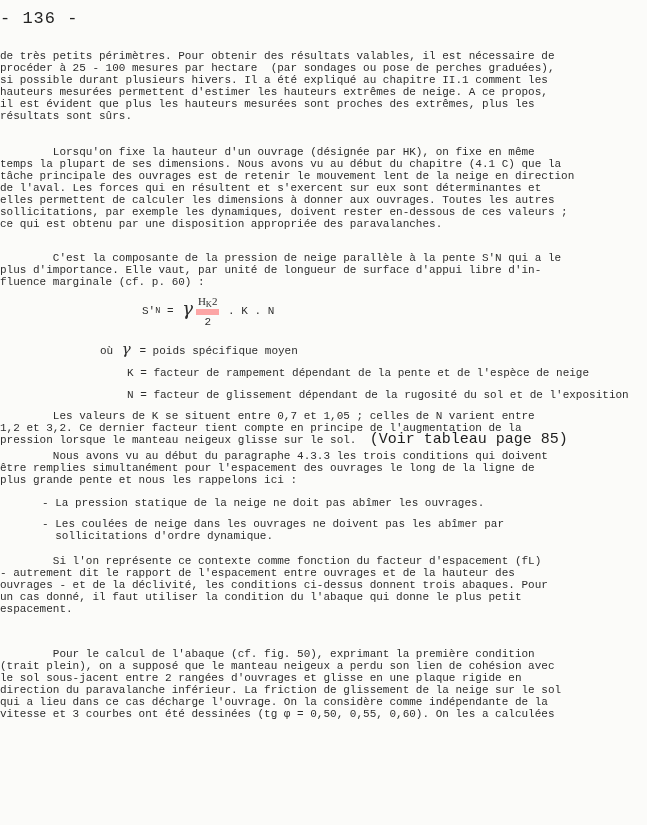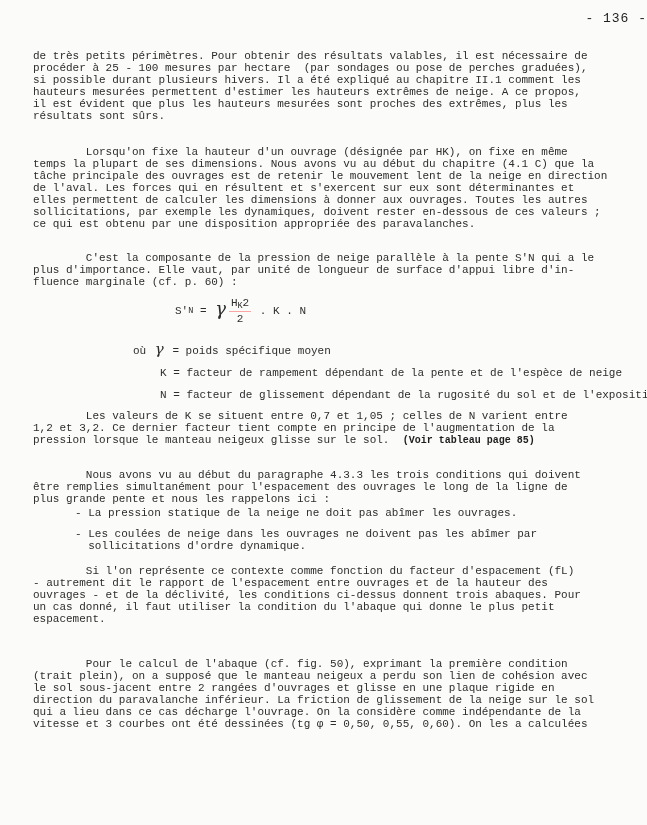--- a/index.html
+++ b/index.html
@@ -6,59 +6,59 @@
   body{
     width:647px;height:825px;
     background:#fbfbf9;
     font-family:"Liberation Mono","DejaVu Sans Mono",monospace;
     font-size:11px;line-height:12px;color:#2d2d2d;
     overflow:hidden;
     -webkit-font-smoothing:antialiased;
   }
   .page{position:relative;width:647px;height:825px;}
   .page-number{
-    padding-top:13px;text-align:right;
-    font-size:13px;letter-spacing:1px;color:#222;
+    padding-top:13px;text-align:left;
+    font-size:17px;letter-spacing:1px;color:#222;
     white-space:pre;
   }
-  .content{padding-left:33px;padding-right:14px;}
+  .content{padding-right:14px;}
   .para{white-space:pre;margin:0;}
   .p1{margin-top:25px;}
   .p2{margin-top:24px;}
   .p3{margin-top:22px;}
   .p4{margin-top:4px;}
-  .p5{margin-top:22px;}
+  .p5{margin-top:4px;}
   .p6{margin-top:13px;}
   .p7{margin-top:33px;}
-  .note{font-weight:bold;font-size:10px;color:#1d1d1d;}
+  .note{font-weight:normal;font-size:15px;color:#1d1d1d;}
   
   .formula{
     margin-top:7px;margin-left:142px;
     display:flex;align-items:center;
     white-space:pre;color:#2d2d2d;height:32px;
   }
   .formula sub,.sub{font-size:8.5px;line-height:8px;vertical-align:-2px;}
   .gamma{
     font-family:"DejaVu Serif",serif;font-style:italic;
     font-size:18px;line-height:14px;margin:0 1px 4px 2px;
   }
   .gamma-small{
     font-family:"DejaVu Serif",serif;font-style:italic;
     font-size:15px;line-height:12px;margin:0 2px;
   }
   .frac{display:inline-flex;flex-direction:column;align-items:center;margin:0 2px;}
-  .frac .num{border-bottom:1px solid #fca5a5;padding:0 2px 1px 2px;}
+  .frac .num{border-bottom:6px solid #fca5a5;padding:0 2px 1px 2px;font-family:Liberation Serif, serif;}
   .frac .den{padding-top:1px;}
   
   .defs{margin-top:13px;}
   .def-line{white-space:pre;line-height:22px;height:22px;}
   .def-ou{padding-left:100px;}
   .def-kn{padding-left:127px;}
   
-  .bullets{margin-top:2px;padding-left:42px;}
+  .bullets{margin-top:11px;padding-left:42px;}
   .bullet{white-space:pre;margin-bottom:9px;}
   .bullet:last-child{margin-bottom:0;}
 </style>
 </head>
 <body>
 
 <div class="page">
 
   <div class="page-number">- 136 -</div>
 

